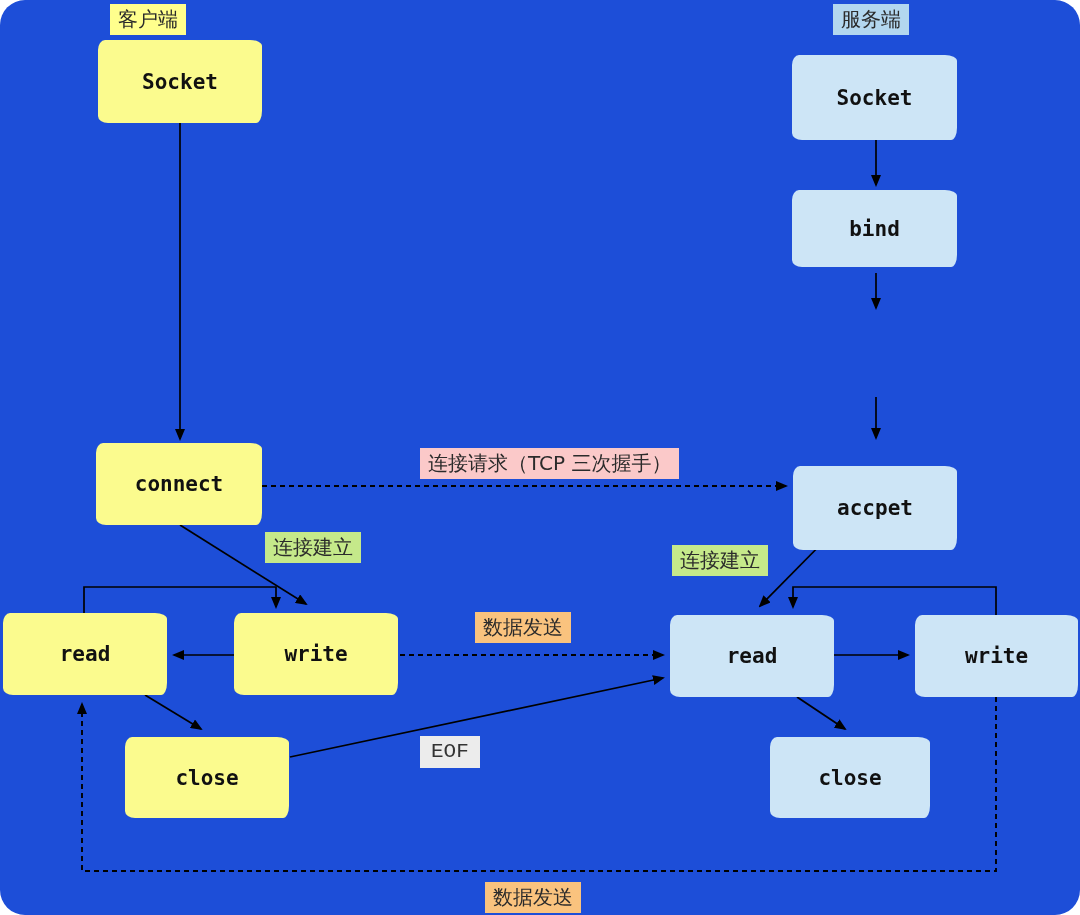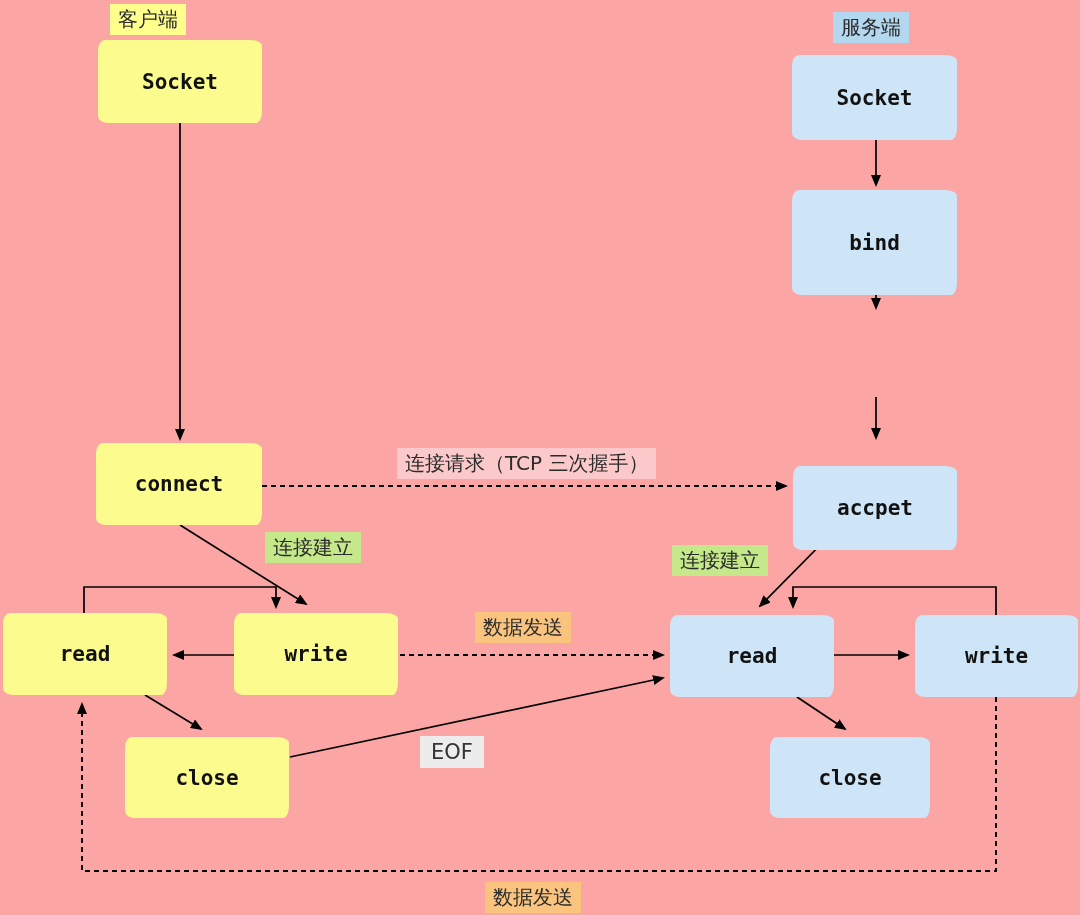--- a/index.html
+++ b/index.html
@@ -1,22 +1,23 @@
 <!DOCTYPE html>
 <html style="--client-box: #fbfb8e; --client-header-bg: #ffff8d; --server-box: #cde5f6; --server-header-bg: #b3d7ef; --label-pink: #fbc9c9; --label-green: #c5e98a; --label-orange: #fac37e; --label-gray: #ececec; --line: #000000;"><head>
 <meta charset="utf-8">
 <style>
   html,body{margin:0;padding:0;background:#ffffff;}
   #canvas{
     position:relative;
     width:1080px;
     height:915px;
-    background:#fca5a5;
+    background:#1d4ed8;
     font-family:"DejaVu Sans","Liberation Sans",sans-serif;
     overflow:hidden;
+    border-radius:25px;
   }
   
   #lines{
     position:absolute;left:0;top:0;width:1080px;height:915px;
     pointer-events:none;
   }
   #lines path{
     fill:none;
     stroke:var(--line,#000);
     stroke-width:1.7;
@@ -35,44 +36,44 @@
   }
   .node.client{background:var(--client-box,#fbfb8e);}
   .node.server{background:var(--server-box,#cde5f6);}
 
   .n-c-socket {left:98px;  top:40px;  width:164px; height:83px;}
   .n-c-connect{left:96px;  top:443px; width:166px; height:82px;}
   .n-c-read   {left:3px;   top:613px; width:164px; height:82px;}
   .n-c-write  {left:234px; top:613px; width:164px; height:82px;}
   .n-c-close  {left:125px; top:737px; width:164px; height:81px;}
   .n-s-socket {left:792px; top:55px;  width:165px; height:85px;}
-  .n-s-bind   {left:792px; top:190px; width:165px; height:105px;}
+  .n-s-bind   {left:792px; top:190px; width:165px; height:77px;}
   .n-s-listen {left:792px; top:313px; width:165px; height:84px;}
   .n-s-accpet {left:793px; top:466px; width:164px; height:84px;}
   .n-s-read   {left:670px; top:615px; width:164px; height:82px;}
   .n-s-write  {left:915px; top:615px; width:163px; height:82px;}
   .n-s-close  {left:770px; top:737px; width:160px; height:81px;}
 
   
   .tag{
     position:absolute;
     font-size:20px;
     line-height:1.25;
     color:#2b2b2b;
     padding:3px 8px;
     white-space:nowrap;
   }
   .hdr-client{left:110px; top:4px;  background:var(--client-header-bg,#ffff8d);}
-  .hdr-server{left:833px; top:12px;  background:var(--server-header-bg,#b3d7ef);}
-  .lbl-connect-request{left:397px; top:448px; background:var(--label-pink,#fbc9c9);}
+  .hdr-server{left:833px; top:4px;  background:var(--server-header-bg,#b3d7ef);}
+  .lbl-connect-request{left:420px; top:448px; background:var(--label-pink,#fbc9c9);}
   .lbl-est-client{left:265px; top:532px; background:var(--label-green,#c5e98a);}
   .lbl-est-server{left:672px; top:545px; background:var(--label-green,#c5e98a);}
   .lbl-data-top{left:475px; top:612px; background:var(--label-orange,#fac37e);}
   .lbl-data-bottom{left:485px; top:882px; background:var(--label-orange,#fac37e);}
-  .lbl-eof{left:420px; top:736px; background:var(--label-gray,#ececec); color:#333; padding:3px 11px; font-size:21px;}
+  .lbl-eof{left:420px; top:736px; background:var(--label-gray,#ececec); color:#333; padding:3px 11px; font-size:21px;font-family:Liberation Mono, monospace;}
 </style>
 </head>
 <body>
 
 <div id="canvas">
 
   <svg id="lines" viewBox="0 0 1080 915" xmlns="http://www.w3.org/2000/svg">
     <defs>
       <marker id="ah" markerWidth="12" markerHeight="10" refX="10" refY="5" orient="auto" markerUnits="userSpaceOnUse">
         <path d="M0,0 L12,5 L0,10 z" style="fill:#000;stroke:none;"></path>

